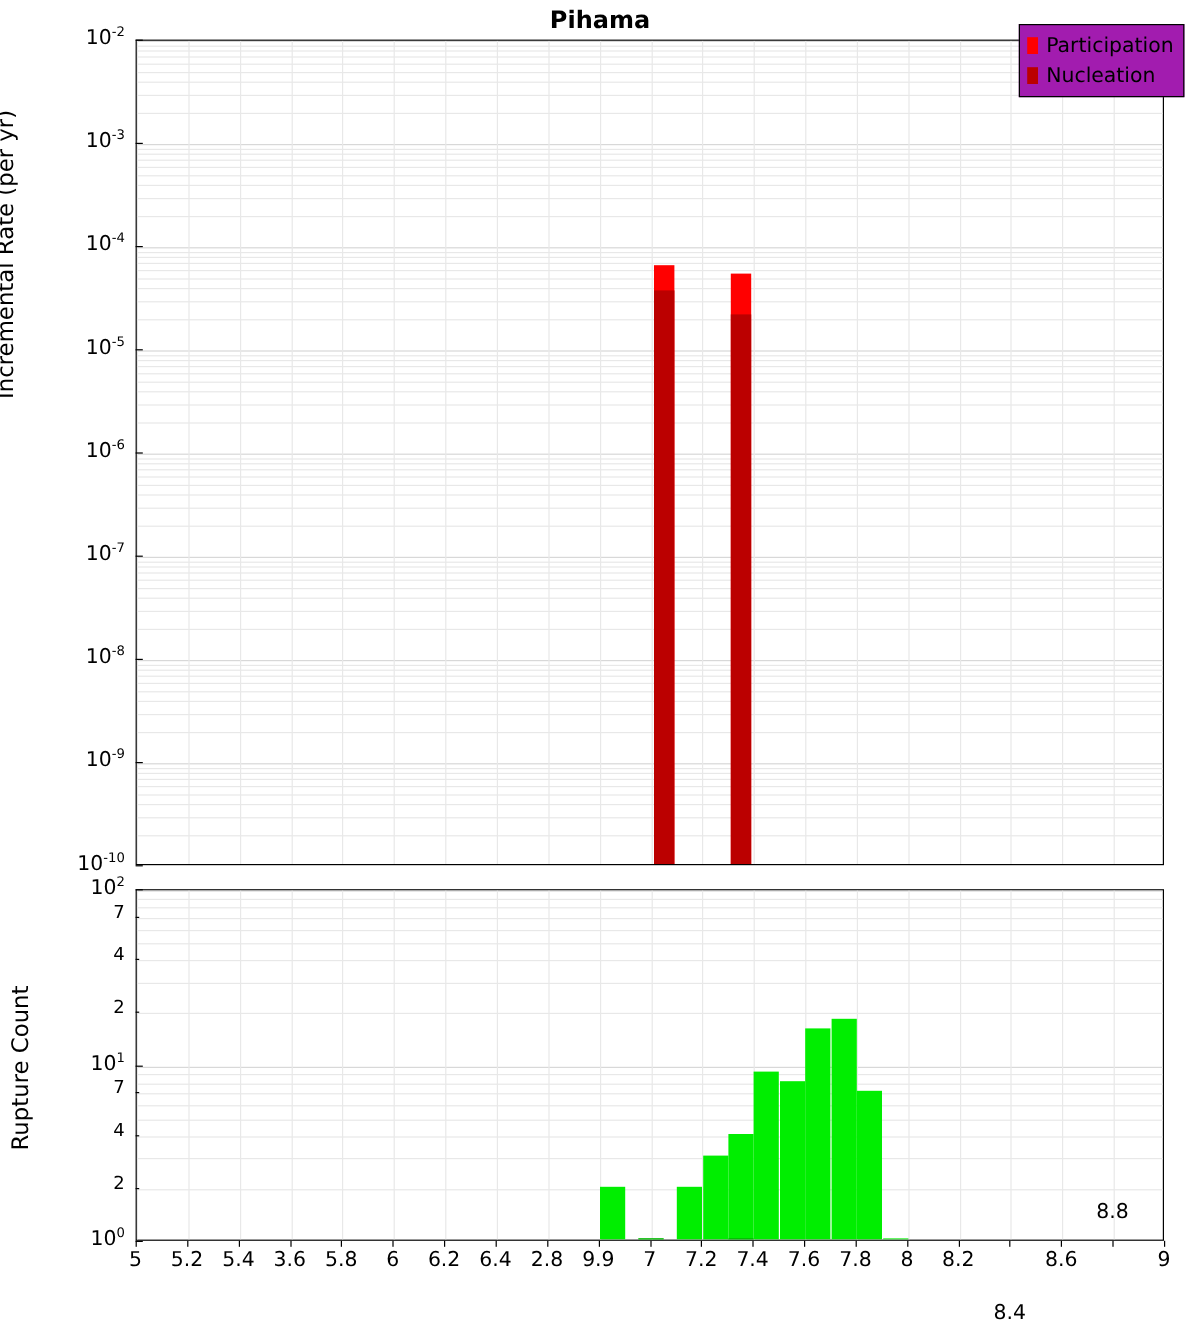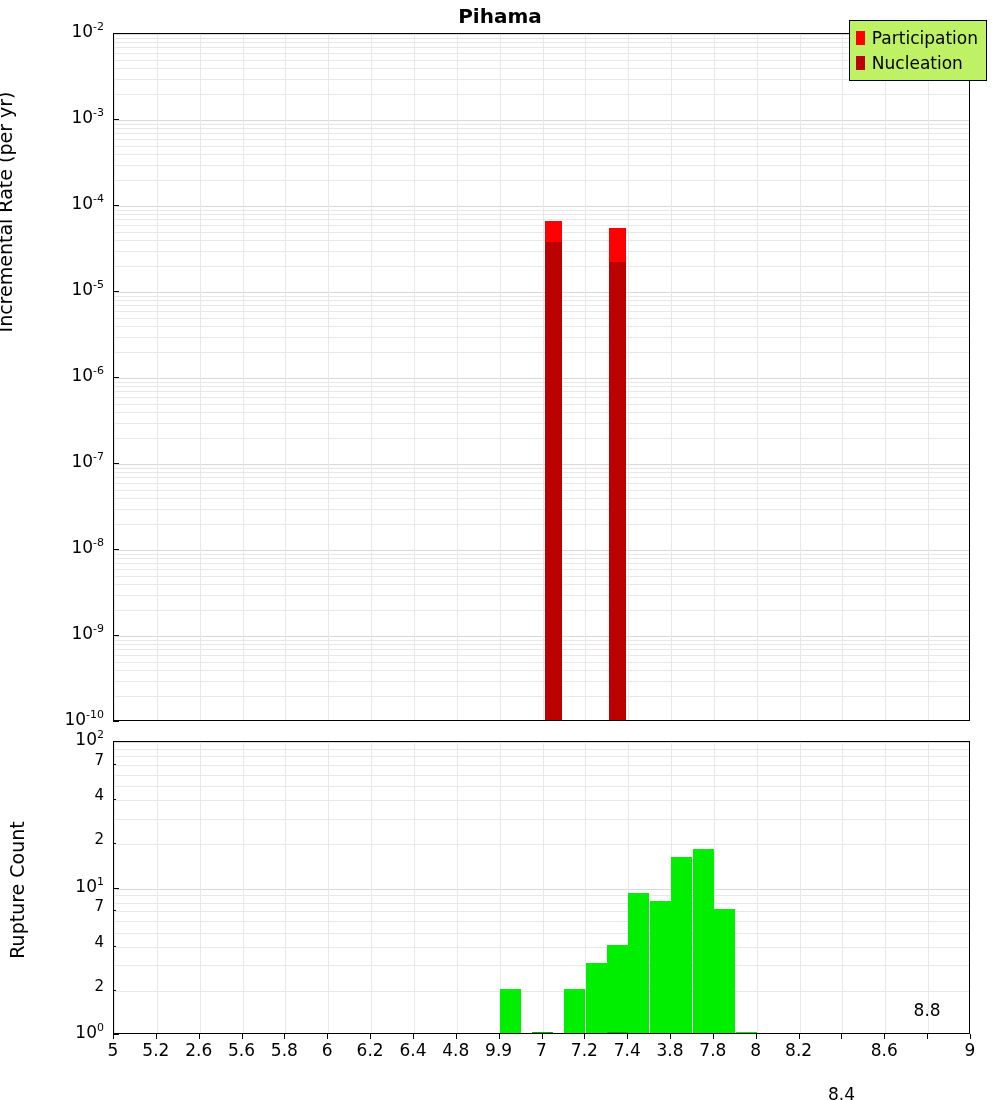--- a/index.html
+++ b/index.html
@@ -127,21 +127,21 @@
     width: 857px;
     top: 1070px;
     text-align: center;
     font-size: 19px;
     color: #000;
   }
 
   
   .legend {
     position: absolute;
-    background: #bef264;
+    background: #a21caf;
     border: 1px solid #000;
     padding: 5px 8px 5px 6px;
     font-size: 17px;
     color: #000;
     line-height: 1.45;
   }
   .legend-row {
     display: flex;
     align-items: center;
     white-space: nowrap;
@@ -369,43 +369,43 @@
       <div class="ytick-label" style="top: 1021px; right: 896px; font-size: 17px;">10<sup>0</sup></div>
       <div class="ytick-mark" style="left: 113px; top: 1034px; position: absolute;"></div>
     </div>
   <div id="ylabel-bottom">Rupture Count</div>
 
   <div id="xticks">
       <div class="xtick-label" style="left: 83px; width: 60px; top: 1040px;">5</div>
       <div class="xtick-mark" style="position: absolute; left: 113px; top: 1034px;"></div>
       <div class="xtick-label" style="left: 125.85px; width: 60px; top: 1040px;">5.2</div>
       <div class="xtick-mark" style="position: absolute; left: 155.85px; top: 1034px;"></div>
-      <div class="xtick-label" style="left: 168.7px; width: 60px; top: 1040px;">2.6</div>
+      <div class="xtick-label" style="left: 168.7px; width: 60px; top: 1040px;">5.4</div>
       <div class="xtick-mark" style="position: absolute; left: 198.7px; top: 1034px;"></div>
-      <div class="xtick-label" style="left: 211.55px; width: 60px; top: 1040px;">5.6</div>
+      <div class="xtick-label" style="left: 211.55px; width: 60px; top: 1040px;">3.6</div>
       <div class="xtick-mark" style="position: absolute; left: 241.55px; top: 1034px;"></div>
       <div class="xtick-label" style="left: 254.4px; width: 60px; top: 1040px;">5.8</div>
       <div class="xtick-mark" style="position: absolute; left: 284.4px; top: 1034px;"></div>
       <div class="xtick-label" style="left: 297.25px; width: 60px; top: 1040px;">6</div>
       <div class="xtick-mark" style="position: absolute; left: 327.25px; top: 1034px;"></div>
       <div class="xtick-label" style="left: 340.1px; width: 60px; top: 1040px;">6.2</div>
       <div class="xtick-mark" style="position: absolute; left: 370.1px; top: 1034px;"></div>
       <div class="xtick-label" style="left: 382.95px; width: 60px; top: 1040px;">6.4</div>
       <div class="xtick-mark" style="position: absolute; left: 412.95px; top: 1034px;"></div>
-      <div class="xtick-label" style="left: 425.8px; width: 60px; top: 1040px;">4.8</div>
+      <div class="xtick-label" style="left: 425.8px; width: 60px; top: 1040px;">2.8</div>
       <div class="xtick-mark" style="position: absolute; left: 455.8px; top: 1034px;"></div>
       <div class="xtick-label" style="left: 468.65px; width: 60px; top: 1040px;">9.9</div>
       <div class="xtick-mark" style="position: absolute; left: 498.65px; top: 1034px;"></div>
       <div class="xtick-label" style="left: 511.5px; width: 60px; top: 1040px;">7</div>
       <div class="xtick-mark" style="position: absolute; left: 541.5px; top: 1034px;"></div>
       <div class="xtick-label" style="left: 554.35px; width: 60px; top: 1040px;">7.2</div>
       <div class="xtick-mark" style="position: absolute; left: 584.35px; top: 1034px;"></div>
       <div class="xtick-label" style="left: 597.2px; width: 60px; top: 1040px;">7.4</div>
       <div class="xtick-mark" style="position: absolute; left: 627.2px; top: 1034px;"></div>
-      <div class="xtick-label" style="left: 640.05px; width: 60px; top: 1040px;">3.8</div>
+      <div class="xtick-label" style="left: 640.05px; width: 60px; top: 1040px;">7.6</div>
       <div class="xtick-mark" style="position: absolute; left: 670.05px; top: 1034px;"></div>
       <div class="xtick-label" style="left: 682.9px; width: 60px; top: 1040px;">7.8</div>
       <div class="xtick-mark" style="position: absolute; left: 712.9px; top: 1034px;"></div>
       <div class="xtick-label" style="left: 725.75px; width: 60px; top: 1040px;">8</div>
       <div class="xtick-mark" style="position: absolute; left: 755.75px; top: 1034px;"></div>
       <div class="xtick-label" style="left: 768.6px; width: 60px; top: 1040px;">8.2</div>
       <div class="xtick-mark" style="position: absolute; left: 798.6px; top: 1034px;"></div>
       <div class="xtick-label" style="left: 811.45px; width: 60px; top: 1084px;">8.4</div>
       <div class="xtick-mark" style="position: absolute; left: 841.45px; top: 1034px;"></div>
       <div class="xtick-label" style="left: 854.3px; width: 60px; top: 1040px;">8.6</div>

